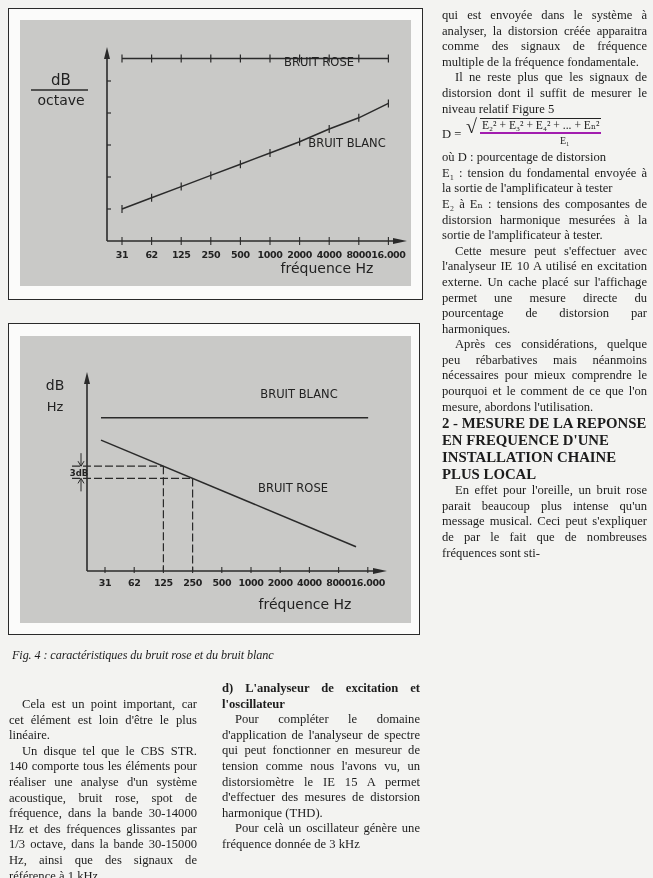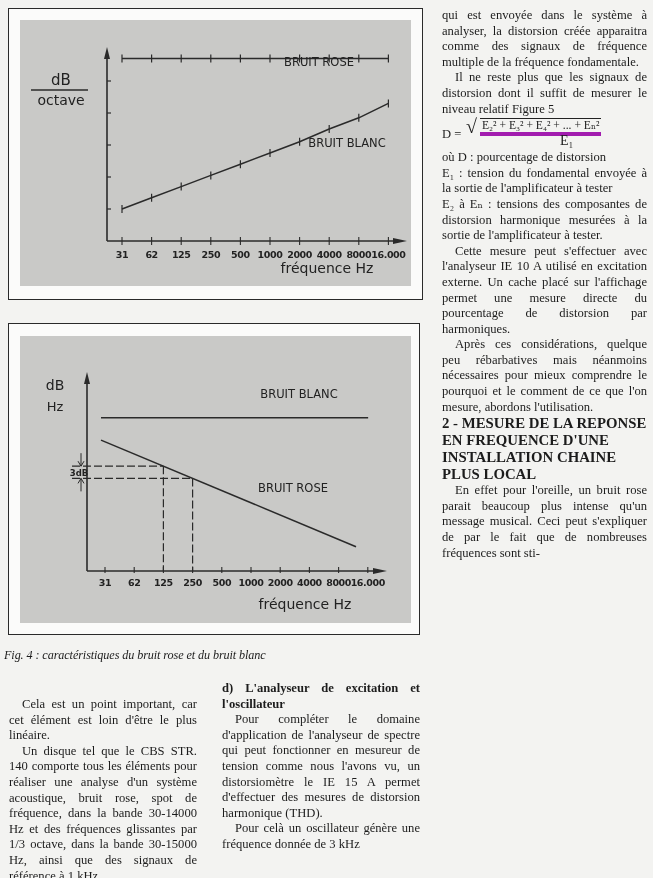--- a/index.html
+++ b/index.html
@@ -5,34 +5,34 @@
   html,body{margin:0;padding:0;background:#f3f3f1;}
   body{width:653px;height:878px;position:relative;overflow:hidden;font-family:"Liberation Serif","DejaVu Serif",serif;color:#1c1c1c;}
   .frame{position:absolute;border:1.5px solid #2a2a2a;background:#fbfbfa;}
   #fig-top{left:8px;top:8px;width:413px;height:290px;}
   #fig-bot{left:8px;top:323px;width:410px;height:310px;}
   .panel{position:absolute;background:#c9c9c7;}
   #fig-top .panel{left:11px;top:11px;width:391px;height:266px;}
   #fig-bot .panel{left:11px;top:12px;width:391px;height:287px;}
   svg.chart{position:absolute;left:0;top:0;width:100%;height:100%;overflow:visible;}
   svg text{font-family:"DejaVu Sans",sans-serif;fill:#222;}
-  .caption{position:absolute;left:4px;top:648px;font-style:italic;font-size:12.2px;letter-spacing:-0.1px;}
+  .caption{position:absolute;left:12px;top:648px;font-style:italic;font-size:12.2px;letter-spacing:-0.1px;}
   .col{position:absolute;font-size:12.6px;line-height:15.6px;text-align:justify;}
   .col p{margin:0;text-indent:13px;}
   .col p.noind{text-indent:0;}
   #col1{left:9px;top:681px;width:188px;margin-top:16px;}
   #col2{left:222px;top:681px;width:198px;}
   #col3{left:442px;top:8px;width:205px;}
   .h-sub{font-weight:bold;text-indent:0 !important;}
   .h-sec{font-weight:bold;font-size:14.8px;line-height:17px;margin-top:14px;text-indent:0 !important;text-align:left;}
   .formula{position:relative;height:32px;font-size:12.6px;margin:1px 0 0 0;}
   .formula .lhs{position:absolute;left:0;top:9px;}
   .formula .rad{position:absolute;left:24px;top:-2px;font-size:20px;line-height:20px;}
-  .formula .num{position:absolute;left:38px;top:0px;border-top:1px solid #222;border-bottom:4px solid #a21caf;padding:0 2px;white-space:nowrap;font-size:11.6px;line-height:13px;}
-  .formula .den{position:absolute;left:118px;top:15px;font-size:14px;}
+  .formula .num{position:absolute;left:38px;top:0px;border-top:1px solid #222;border-bottom:2px solid #a21caf;padding:0 2px;white-space:nowrap;font-size:11.6px;line-height:13px;}
+  .formula .den{position:absolute;left:118px;top:15px;font-size:10px;}
 </style>
 </head>
 <body>
 
 <div class="frame" id="fig-top">
   <div class="panel"></div>
   <svg class="chart" id="chart0" viewBox="0 0 413 290">
       <line x1="98" y1="232" x2="98" y2="48" stroke="#2a2a2a" stroke-width="1.6"></line>
       <path d="M95,50 L98,38 L101,50 Z" fill="#2a2a2a"></path>
       <line x1="98" y1="232" x2="390" y2="232" stroke="#2a2a2a" stroke-width="1.6"></line>

